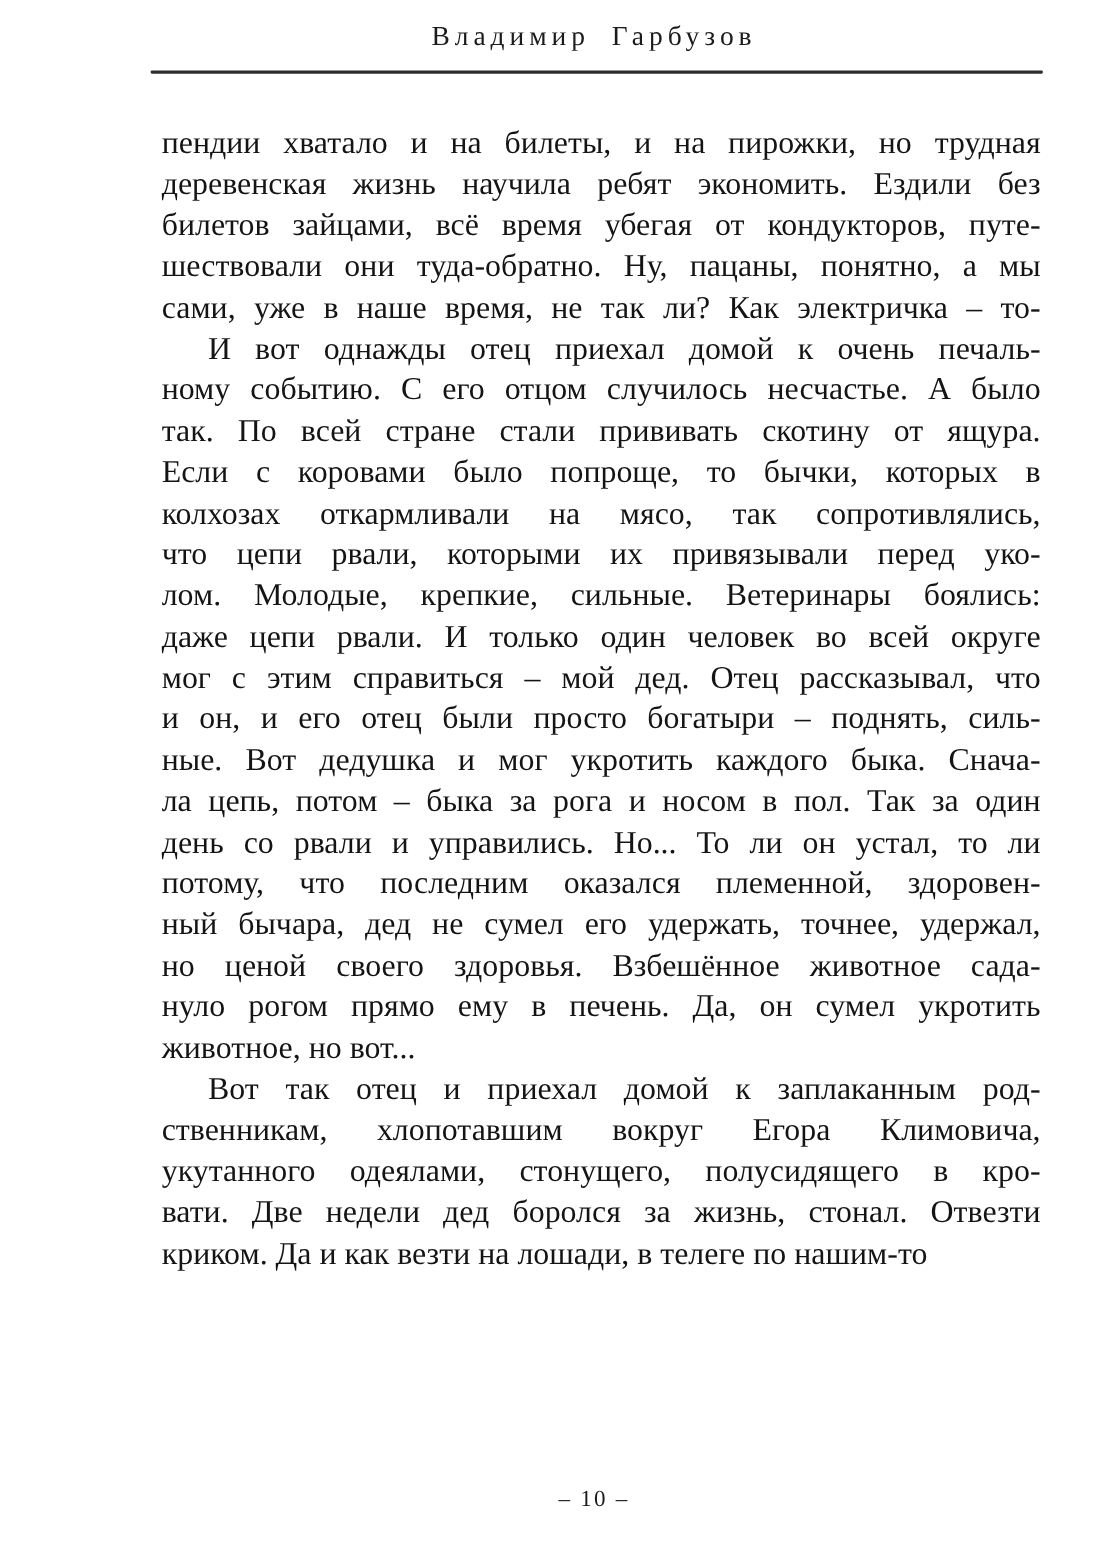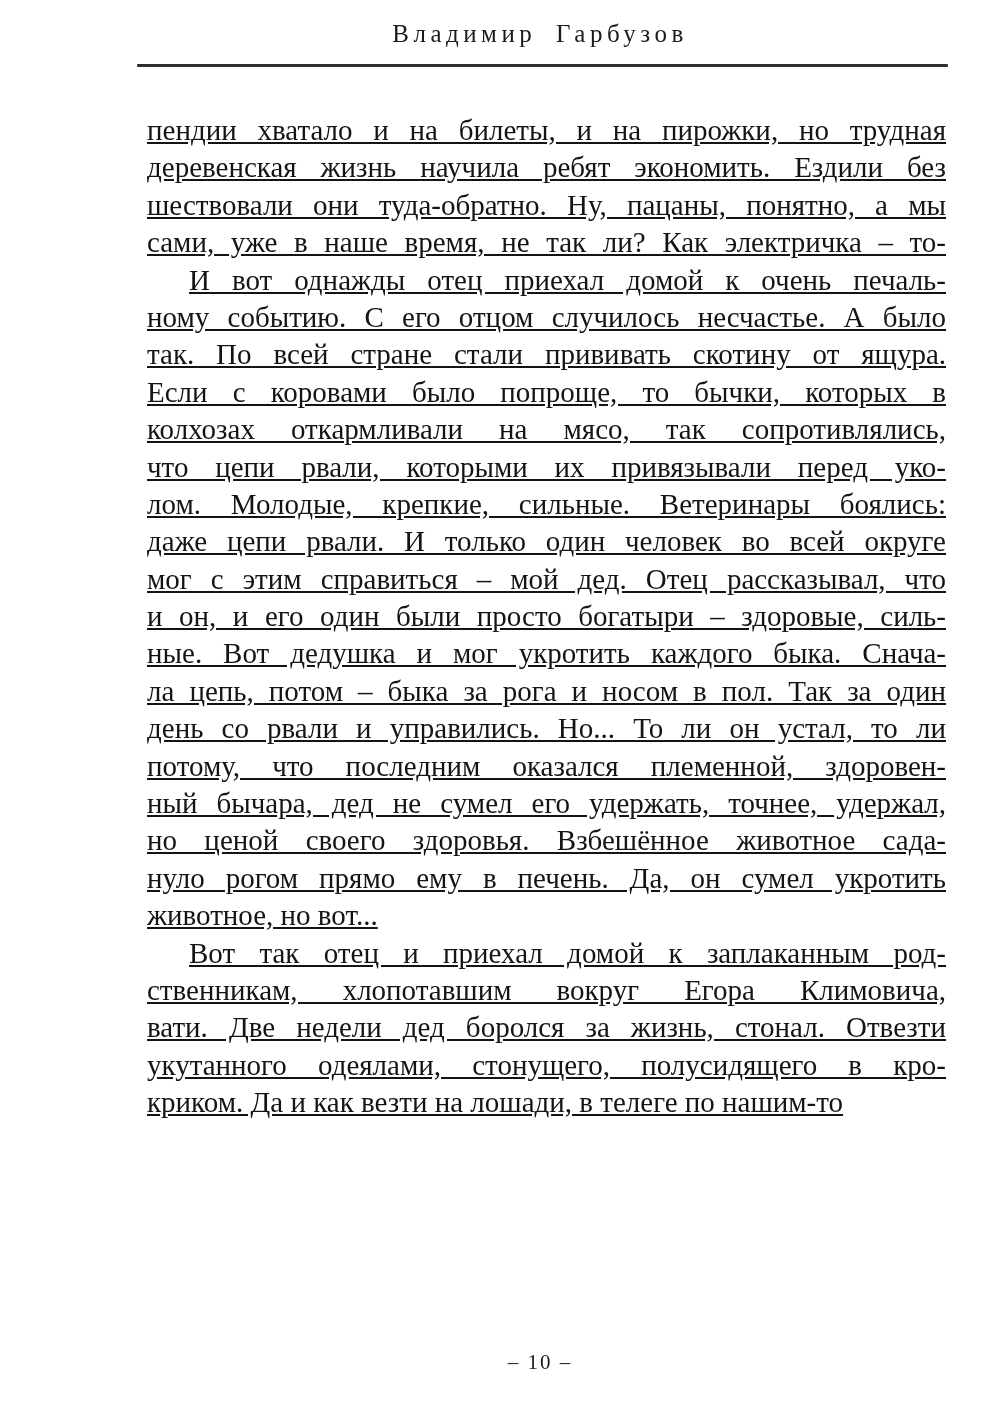--- a/index.html
+++ b/index.html
@@ -48,21 +48,20 @@
     line-height: 37.4px;
     color: #141414;
   }
   .para { margin: 0; }
   .line {
     text-align: justify;
     text-align-last: justify;
     height: 37.4px;
     overflow: visible;
     white-space: normal;
-    text-decoration: underline;
   }
   .line.first-indent { padding-left: 42px; }
   .line.last {
     text-align-last: left;
   }
   .folio {
     position: absolute;
     top: 1350px;
     left: 0;
     width: 100%;
@@ -78,46 +77,47 @@
 <div class="page">
   <div class="running-head">
     <div class="author">Владимир Гарбузов</div>
   </div>
   <div class="header-rule"></div>
 
   <div class="body-text" id="body-text">
       <div class="para">
         <div class="line">пендии хватало и на билеты, и на пирожки, но трудная</div>
         <div class="line">деревенская жизнь научила ребят экономить. Ездили без</div>
+        <div class="line">билетов зайцами, всё время убегая от кондукторов, путе-</div>
         <div class="line">шествовали они туда-обратно. Ну, пацаны, понятно, а мы</div>
         <div class="line">сами, уже в наше время, не так ли? Как электричка – то-</div>
       </div>
       <div class="para">
         <div class="line first-indent">И вот однажды отец приехал домой к очень печаль-</div>
         <div class="line">ному событию. С его отцом случилось несчастье. А было</div>
         <div class="line">так. По всей стране стали прививать скотину от ящура.</div>
         <div class="line">Если с коровами было попроще, то бычки, которых в</div>
         <div class="line">колхозах откармливали на мясо, так сопротивлялись,</div>
         <div class="line">что цепи рвали, которыми их привязывали перед уко-</div>
         <div class="line">лом. Молодые, крепкие, сильные. Ветеринары боялись:</div>
         <div class="line">даже цепи рвали. И только один человек во всей округе</div>
         <div class="line">мог с этим справиться – мой дед. Отец рассказывал, что</div>
-        <div class="line">и он, и его один были просто богатыри – здоровые, силь-</div>
+        <div class="line">и он, и его отец были просто богатыри – поднять, силь-</div>
         <div class="line">ные. Вот дедушка и мог укротить каждого быка. Снача-</div>
         <div class="line">ла цепь, потом – быка за рога и носом в пол. Так за один</div>
         <div class="line">день со рвали и управились. Но... То ли он устал, то ли</div>
         <div class="line">потому, что последним оказался племенной, здоровен-</div>
         <div class="line">ный бычара, дед не сумел его удержать, точнее, удержал,</div>
         <div class="line">но ценой своего здоровья. Взбешённое животное сада-</div>
         <div class="line">нуло рогом прямо ему в печень. Да, он сумел укротить</div>
         <div class="line last">животное, но вот...</div>
       </div>
       <div class="para">
         <div class="line first-indent">Вот так отец и приехал домой к заплаканным род-</div>
         <div class="line">ственникам, хлопотавшим вокруг Егора Климовича,</div>
+        <div class="line">укутанного одеялами, стонущего, полусидящего в кро-</div>
         <div class="line">вати. Две недели дед боролся за жизнь, стонал. Отвезти</div>
-        <div class="line">укутанного одеялами, стонущего, полусидящего в кро-</div>
         <div class="line last">криком. Да и как везти на лошади, в телеге по нашим-то</div>
       </div>
     </div>
 
   <div class="folio">– 10 –</div>
 </div>
 
 </body></html>

